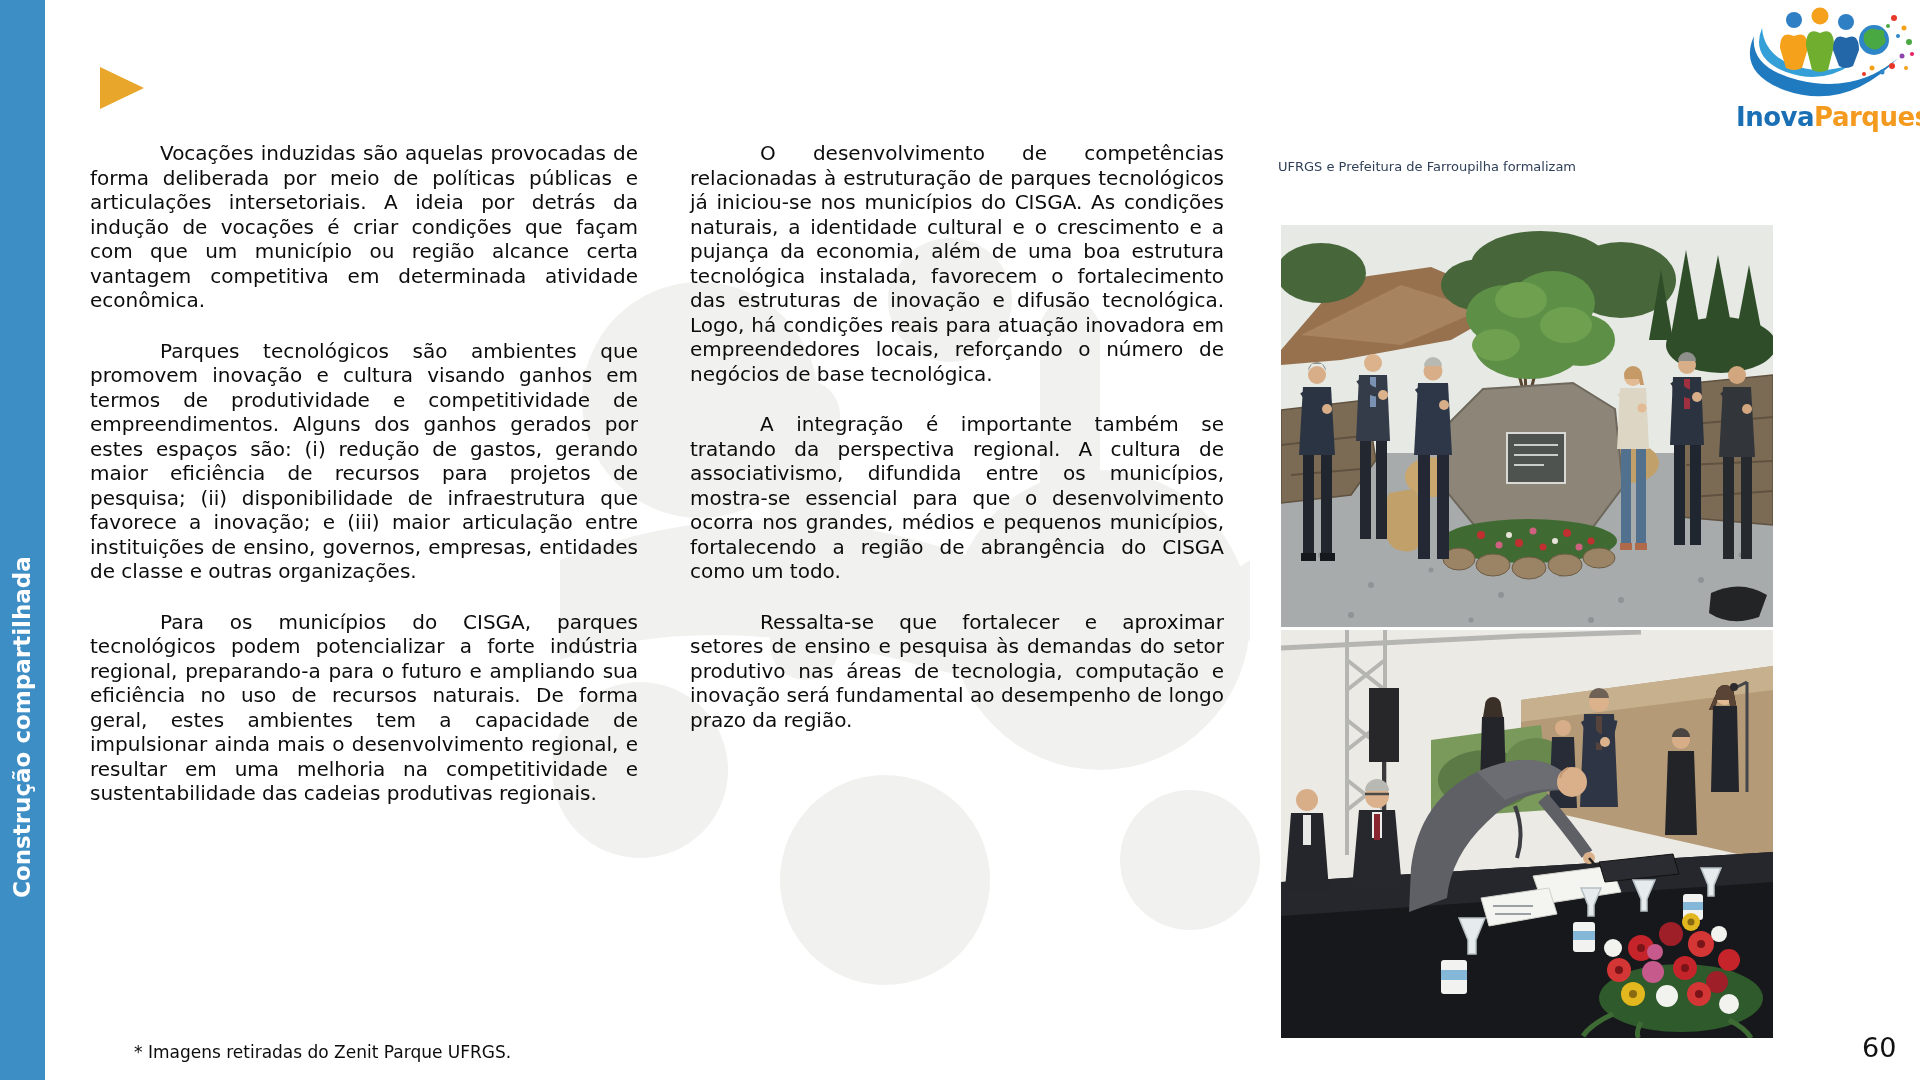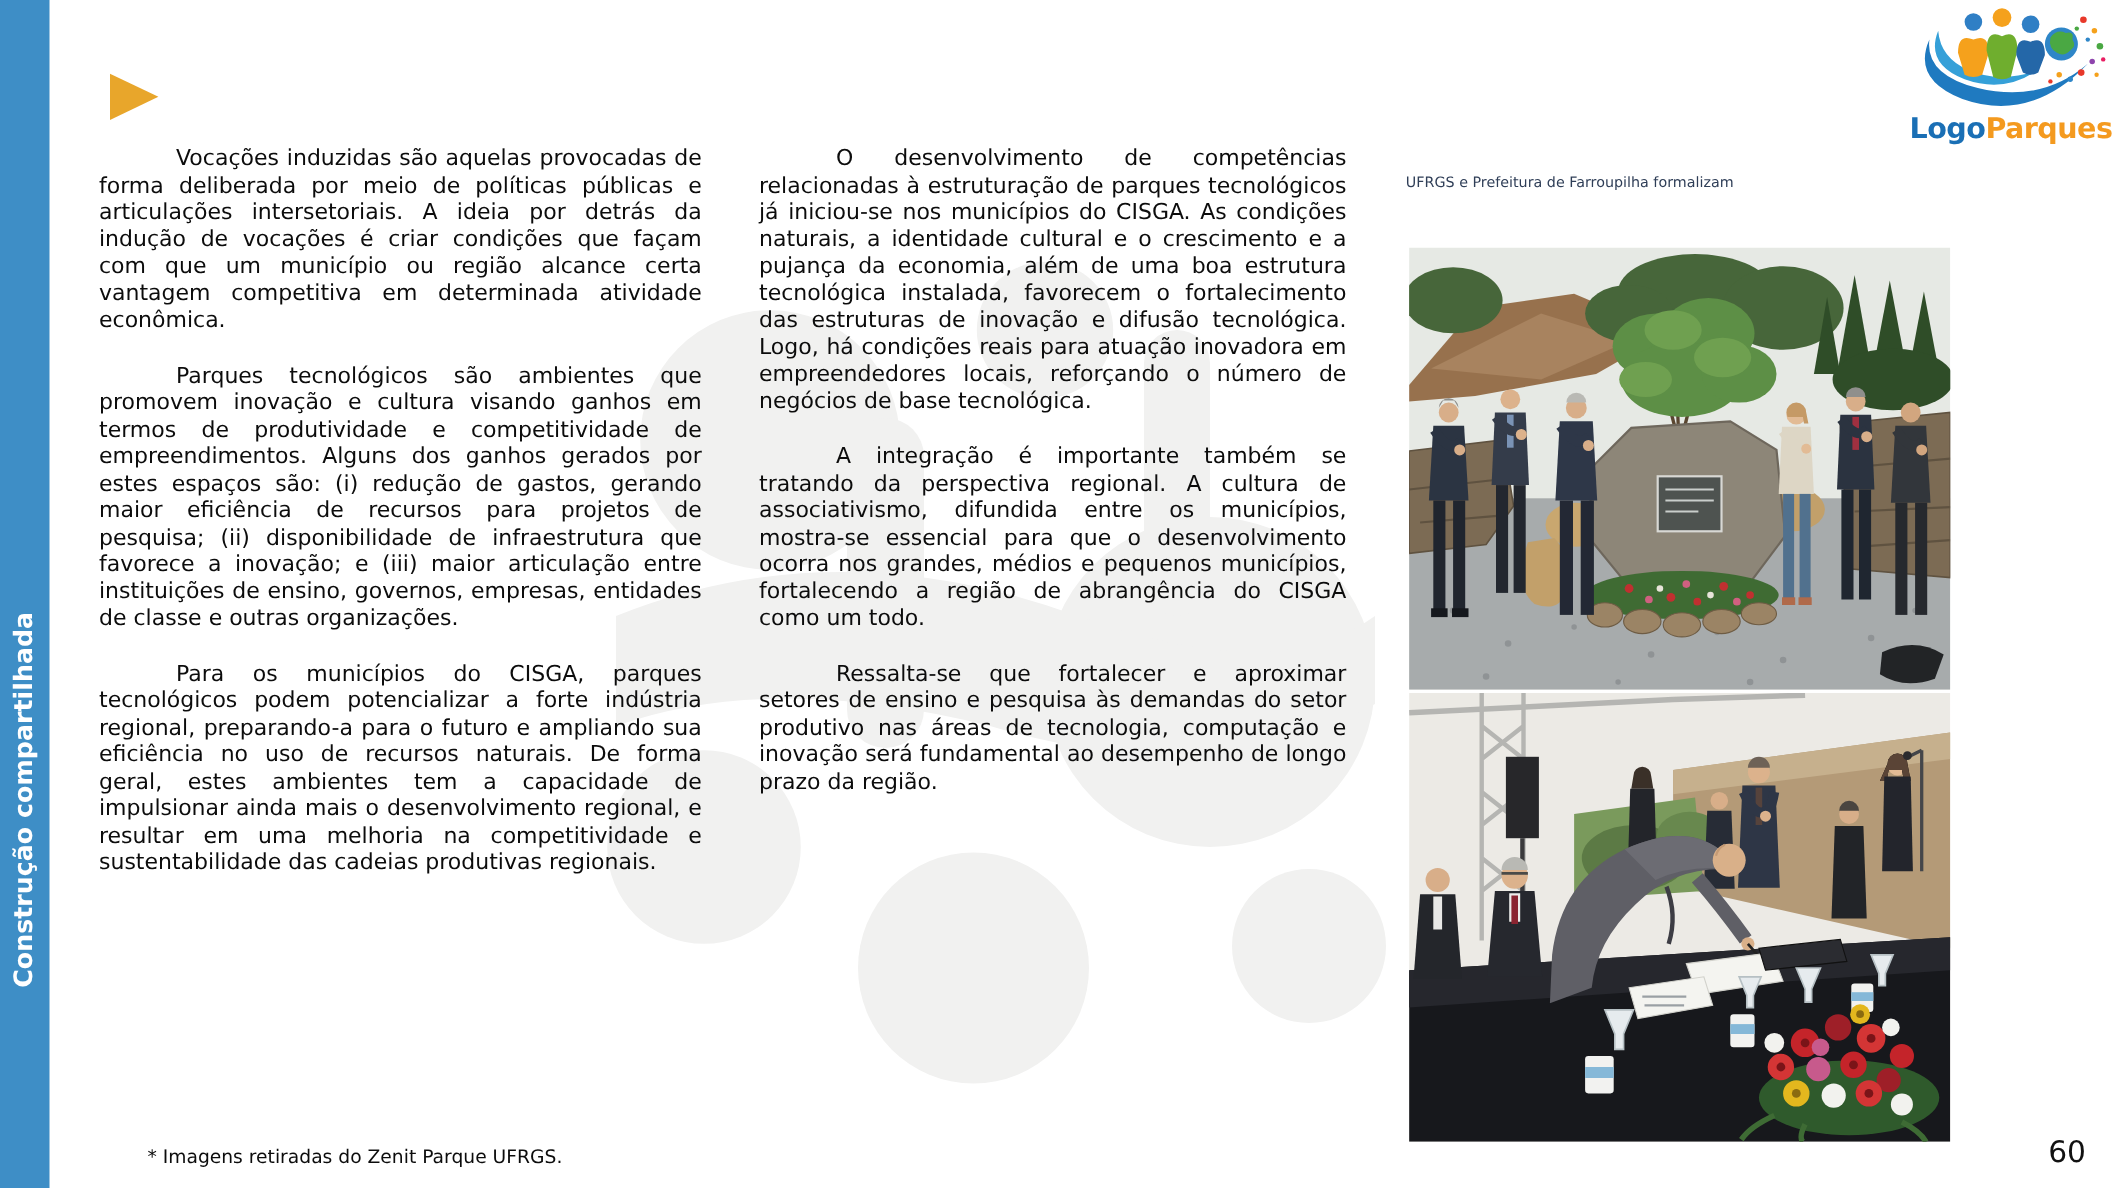--- a/index.html
+++ b/index.html
@@ -11,21 +11,21 @@
                  transform:rotate(-90deg);transform-origin:top left;
                  color:#ffffff;font-weight:bold;font-size:23px;white-space:nowrap;}
   
   .bullet-arrow{position:absolute;left:100px;top:67px;width:0;height:0;
                 border-left:44px solid #e8a62b;border-top:21px solid transparent;
                 border-bottom:21px solid transparent;}
   
   .watermark{position:absolute;left:0;top:0;width:1920px;height:1080px;z-index:0;}
   
   .col{position:absolute;z-index:2;text-align:justify;font-size:20px;line-height:24.5px;color:#0c0c0c;}
-  .col p{margin:0 0 26px 0;text-indent:70px;}
+  .col p{margin:10px 0 26px 0;text-indent:70px;}
   .col1{left:90px;top:131px;width:548px;}
   .col2{left:690px;top:131px;width:534px;}
   
   .headline{position:absolute;left:1278px;top:153px;width:520px;z-index:2;
             font-weight:normal;font-size:13px;line-height:28px;color:#2f3e57;white-space:nowrap;}
   .photo{position:absolute;left:1281px;z-index:2;display:block;}
   .photo svg{display:block;}
   .photo1{top:225px;}
   .photo2{top:630px;}
   
@@ -88,21 +88,21 @@
         <circle cx="156" cy="60" r="3" fill="#e8382a"></circle>
           <circle cx="146" cy="66" r="2.5" fill="#2e86c8"></circle>
         <circle cx="170" cy="62" r="2" fill="#f5a11c"></circle>
           <circle cx="176" cy="48" r="2" fill="#e91e63"></circle>
         <circle cx="162" cy="30" r="2" fill="#2e86c8"></circle>
           <circle cx="152" cy="20" r="2" fill="#4aa843"></circle>
         <circle cx="136" cy="62" r="2.5" fill="#f5a11c"></circle>
           <circle cx="128" cy="68" r="2" fill="#e8382a"></circle>
       </g>
     </svg>
-    <div class="logo-text"><span class="p1">Logo</span><span class="p2">Parques</span></div>
+    <div class="logo-text"><span class="p1">Inova</span><span class="p2">Parques</span></div>
   </div>
 
   <div class="col col1">
     <p>Vocações induzidas são aquelas provocadas de forma deliberada por meio de políticas públicas e articulações intersetoriais. A ideia por detrás da indução de vocações é criar condições que façam com que um município ou região alcance certa vantagem competitiva em determinada atividade econômica.</p>
     <p>Parques tecnológicos são ambientes que promovem inovação e cultura visando ganhos em termos de produtividade e competitividade de empreendimentos. Alguns dos ganhos gerados por estes espaços são: (i) redução de gastos, gerando maior eficiência de recursos para projetos de pesquisa; (ii) disponibilidade de infraestrutura que favorece a inovação; e (iii) maior articulação entre instituições de ensino, governos, empresas, entidades de classe e outras organizações.</p>
     <p>Para os municípios do CISGA, parques tecnológicos podem potencializar a forte indústria regional, preparando-a para o futuro e ampliando sua eficiência no uso de recursos naturais. De forma geral, estes ambientes tem a capacidade de impulsionar ainda mais o desenvolvimento regional, e resultar em uma melhoria na competitividade e sustentabilidade das cadeias produtivas regionais.</p>
   </div>
   <div class="col col2">
     <p>O desenvolvimento de competências relacionadas à estruturação de parques tecnológicos já iniciou-se nos municípios do CISGA. As condições naturais, a identidade cultural e o crescimento e a pujança da economia, além de uma boa estrutura tecnológica instalada, favorecem o fortalecimento das estruturas de inovação e difusão tecnológica. Logo, há condições reais para atuação inovadora em empreendedores locais, reforçando o número de negócios de base tecnológica.</p>
     <p>A integração é importante também se tratando da perspectiva regional. A cultura de associativismo, difundida entre os municípios, mostra-se essencial para que o desenvolvimento ocorra nos grandes, médios e pequenos municípios, fortalecendo a região de abrangência do CISGA como um todo.</p>

